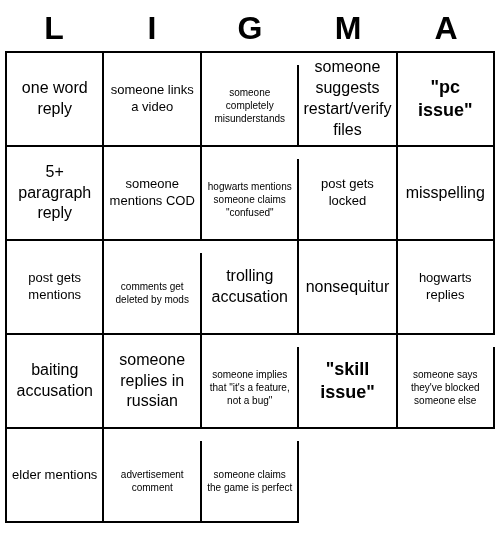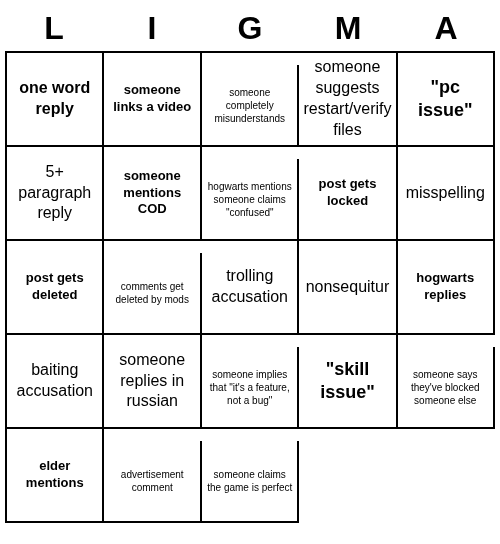--- a/index.html
+++ b/index.html
@@ -45,25 +45,25 @@
       justify-content: center;
       padding: 4px;
       text-align: center;
       font-size: 16px;
       line-height: 1.3;
       color: #000;
       background: #fff;
     }
     .cell.large-text {
       font-size: 16px;
-      font-weight: bold;
+      font-weight: normal;
     }
     .cell.medium-bold {
       font-size: 13px;
-      font-weight: bold;
+      font-weight: normal;
     }
     .cell.quoted {
       font-size: 18px;
       font-weight: bold;
     }
     .cell.small-text {
       font-size: 10px;
       margin-top: 12px;
     }
   </style>
@@ -82,21 +82,21 @@
   <div class="cell large-text">one word reply</div>
       <div class="cell medium-bold">someone links a video</div>
       <div class="cell small-text">someone completely misunderstands</div>
       <div class="cell">someone suggests restart/verify files</div>
       <div class="cell quoted">"pc issue"</div>
       <div class="cell">5+ paragraph reply</div>
       <div class="cell medium-bold">someone mentions COD</div>
       <div class="cell small-text">hogwarts mentions someone claims "confused"</div>
       <div class="cell medium-bold">post gets locked</div>
       <div class="cell">misspelling</div>
-      <div class="cell medium-bold">post gets deleted</div>
+      <div class="cell medium-bold">post gets mentions</div>
       <div class="cell small-text">comments get deleted by mods</div>
       <div class="cell">trolling accusation</div>
       <div class="cell">nonsequitur</div>
       <div class="cell medium-bold">hogwarts replies</div>
       <div class="cell">baiting accusation</div>
       <div class="cell">someone replies in russian</div>
       <div class="cell small-text">someone implies that "it's a feature, not a bug"</div>
       <div class="cell quoted">"skill issue"</div>
       <div class="cell small-text">someone says they've blocked someone else</div>
       <div class="cell medium-bold">elder mentions</div>

